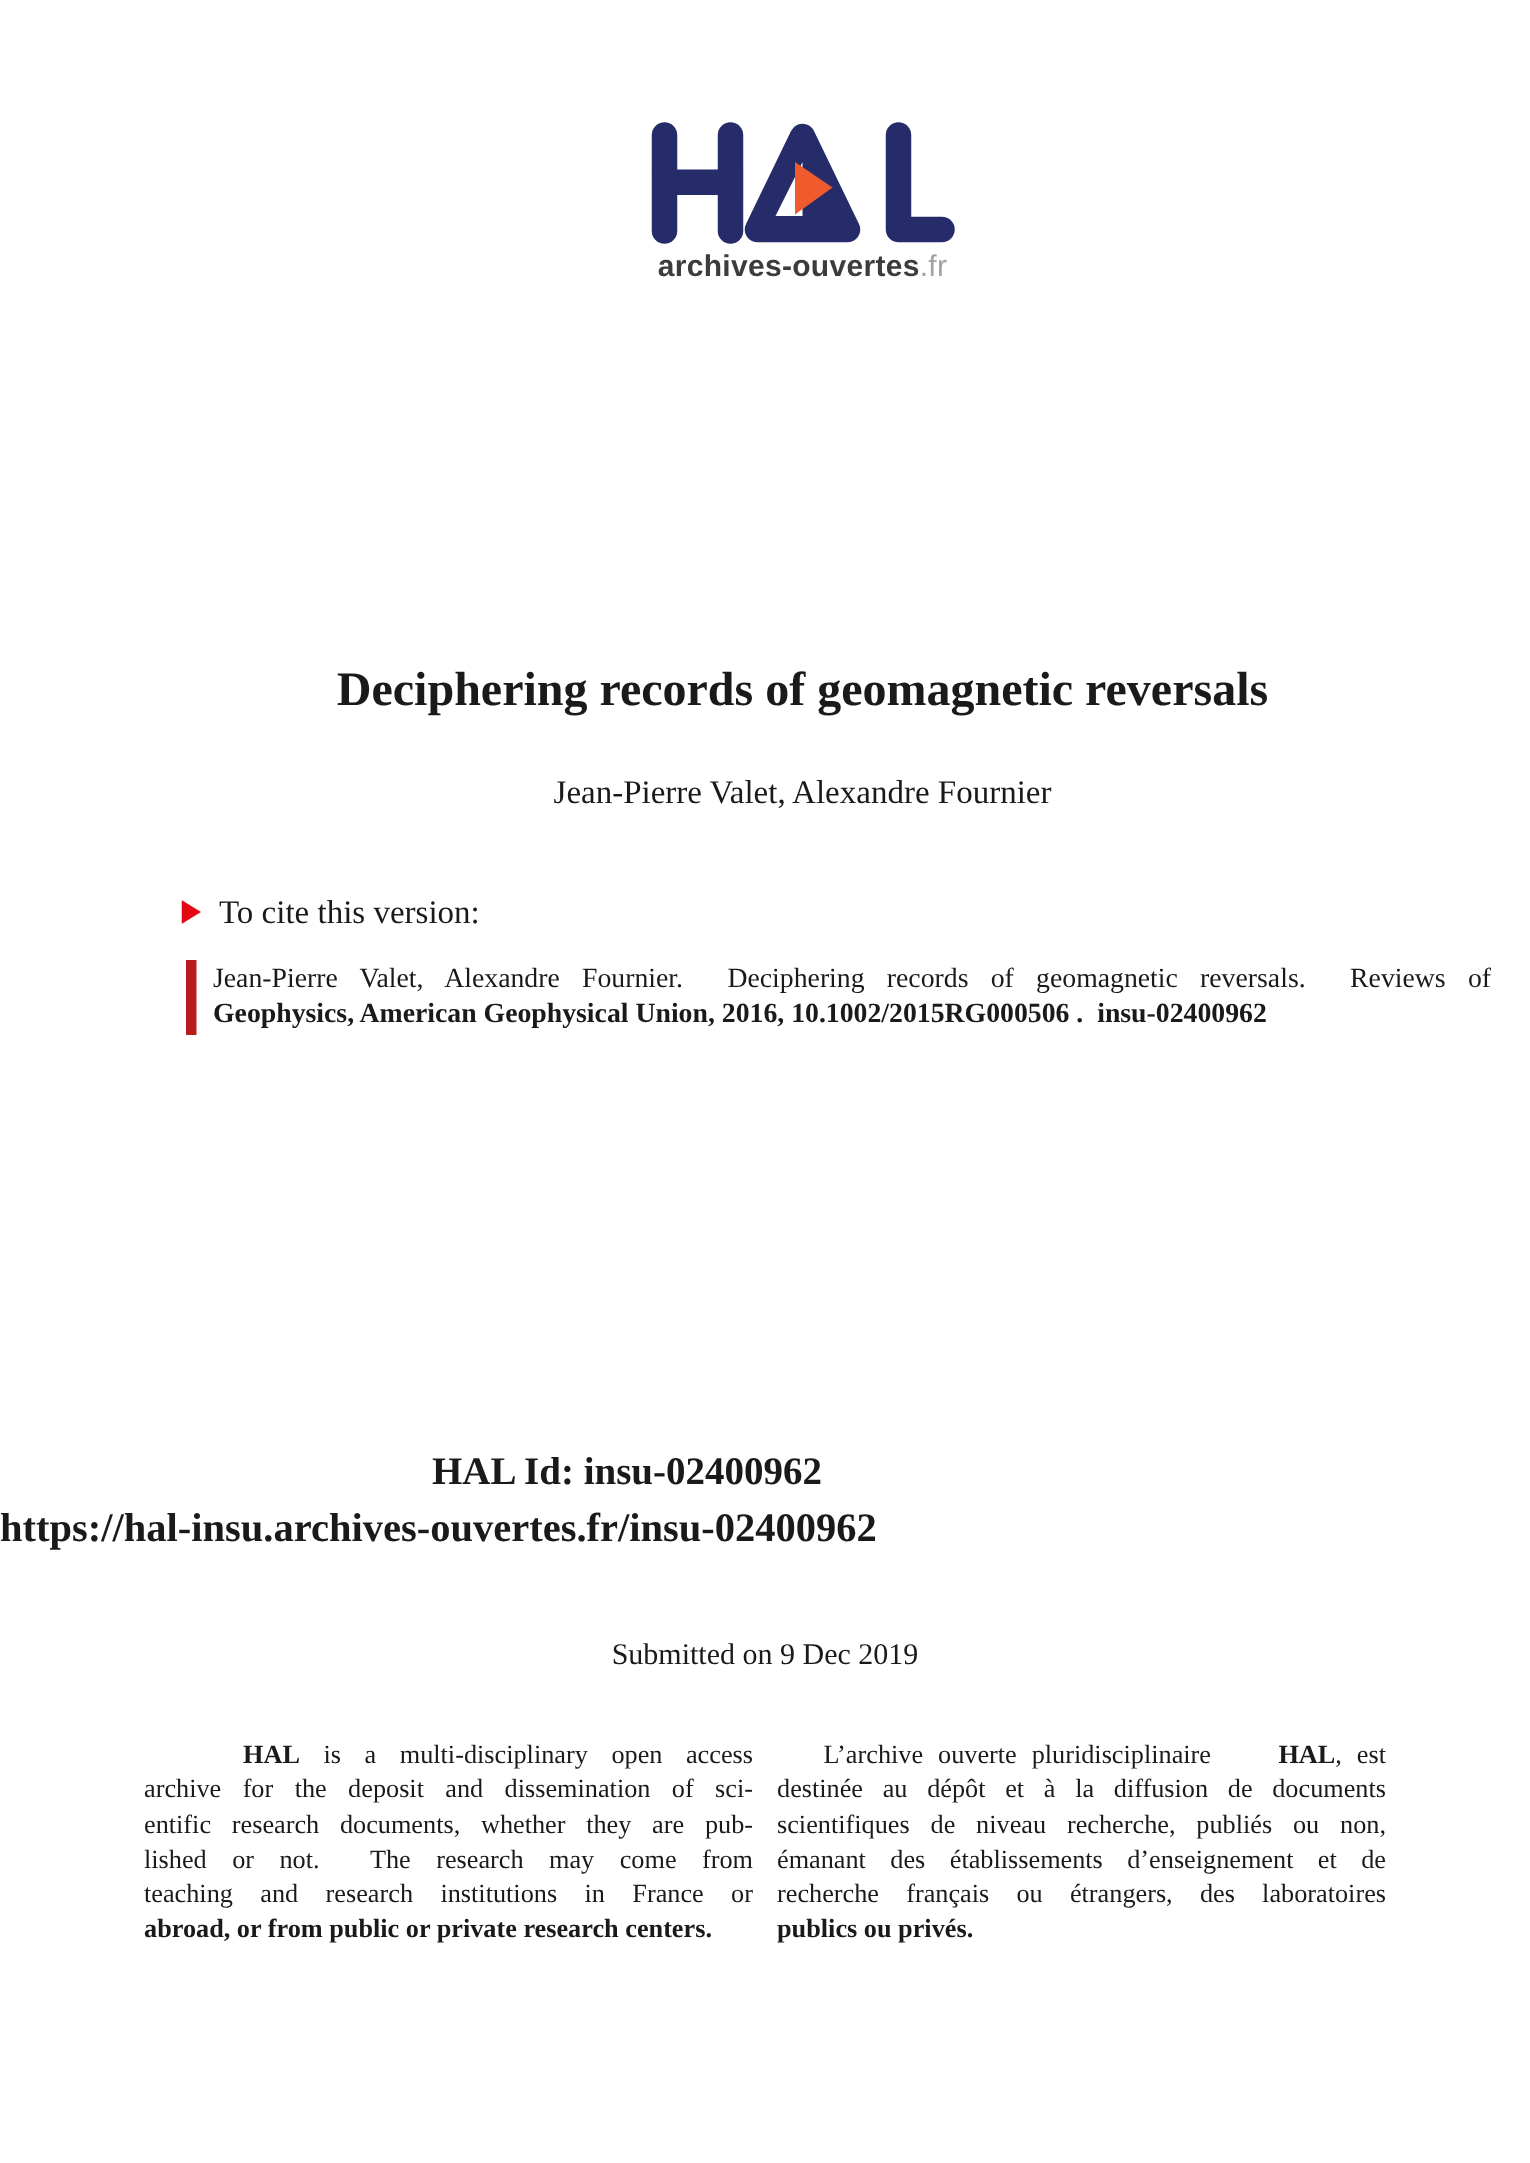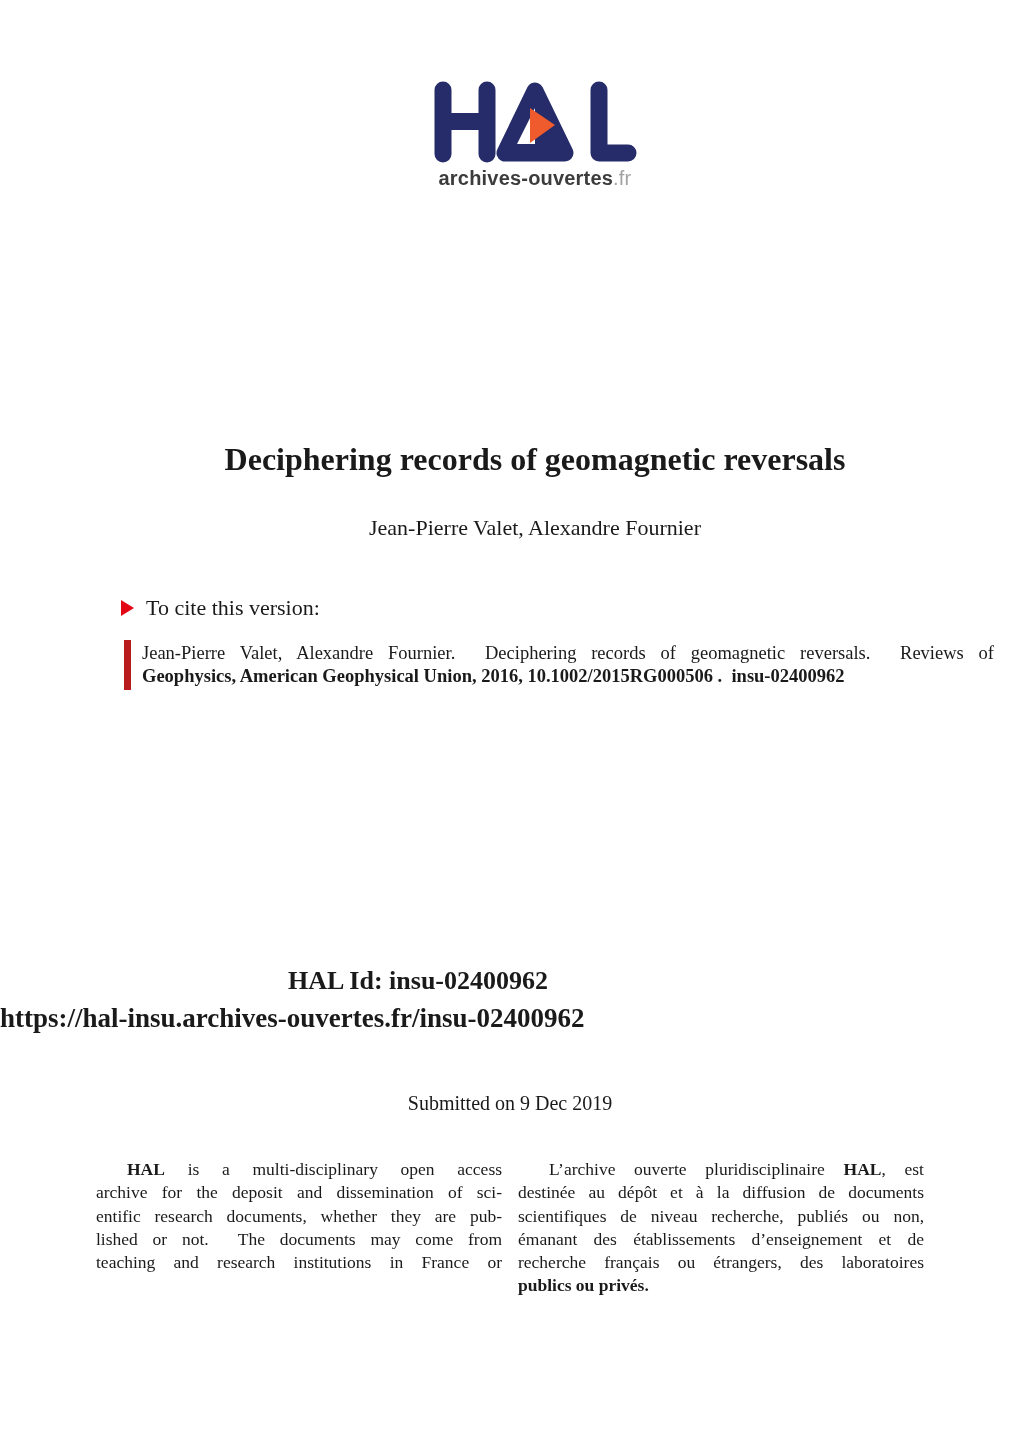--- a/index.html
+++ b/index.html
@@ -73,21 +73,21 @@
   .col { width:406px; font-size:17.5px; line-height:23.3px; }
 
   
   .jline {
     text-align:justify;
     text-align-last:justify;
     white-space:pre-wrap;
   }
   .jlast { text-align-last:left;font-weight:bold; }
   .indent { display:inline-block; width:31px; }
-  b { font-weight:bold; }
+  b { font-weight:bold;margin-left:35px; }
 </style>
 </head>
 <body>
 
 <div class="page">
 
   <div class="logo-block">
     <svg class="logo-mark" viewBox="0 0 204 84" xmlns="http://www.w3.org/2000/svg" color="#252c69">
 
       <path d="M10 10 V74 M54 10 V74 M10 41.5 H54" fill="none" stroke="currentColor" stroke-width="17" stroke-linecap="round"></path>
@@ -121,22 +121,23 @@
   <div class="halid">HAL Id: insu-02400962</div>
   <div class="url">https://hal-insu.archives-ouvertes.fr/insu-02400962</div>
   <div class="submitted">Submitted on 9 Dec 2019</div>
 
   <div class="columns">
     <div class="col">
       <div class="jline lead"><span class="indent"></span><b>HAL</b><span> is a multi-disciplinary open access</span></div>
       <div>
           <div class="jline">archive for the deposit and dissemination of sci-</div>
           <div class="jline">entific research documents, whether they are pub-</div>
-          <div class="jline">lished or not.  The documents may come from</div>
+          <div class="jline">lished or not.  The research may come from</div>
           <div class="jline">teaching and research institutions in France or</div>
+          <div class="jline jlast">abroad, or from public or private research centers.</div>
         </div>
     </div>
     <div class="col">
       <div class="jline lead"><span class="indent"></span><span>L’archive ouverte pluridisciplinaire </span><b>HAL</b><span>, est</span></div>
       <div>
           <div class="jline">destinée au dépôt et à la diffusion de documents</div>
           <div class="jline">scientifiques de niveau recherche, publiés ou non,</div>
           <div class="jline">émanant des établissements d’enseignement et de</div>
           <div class="jline">recherche français ou étrangers, des laboratoires</div>
           <div class="jline jlast">publics ou privés.</div>

